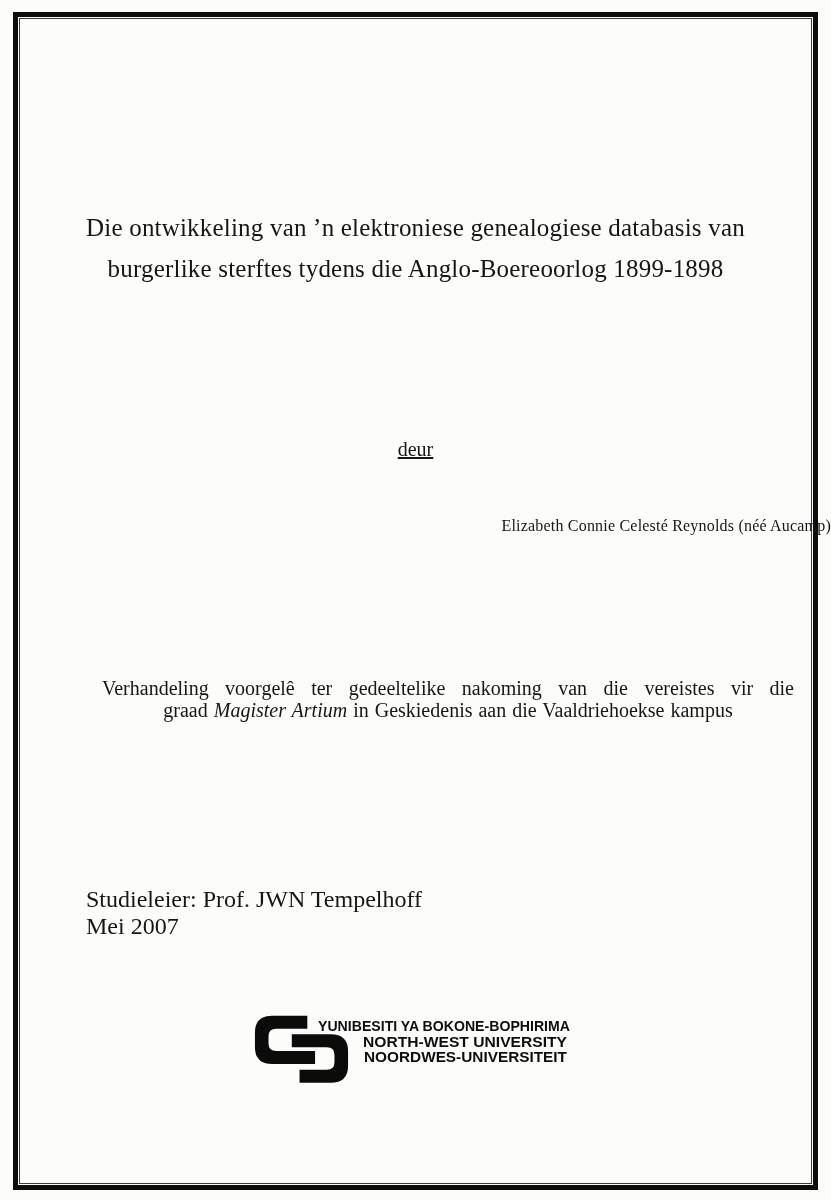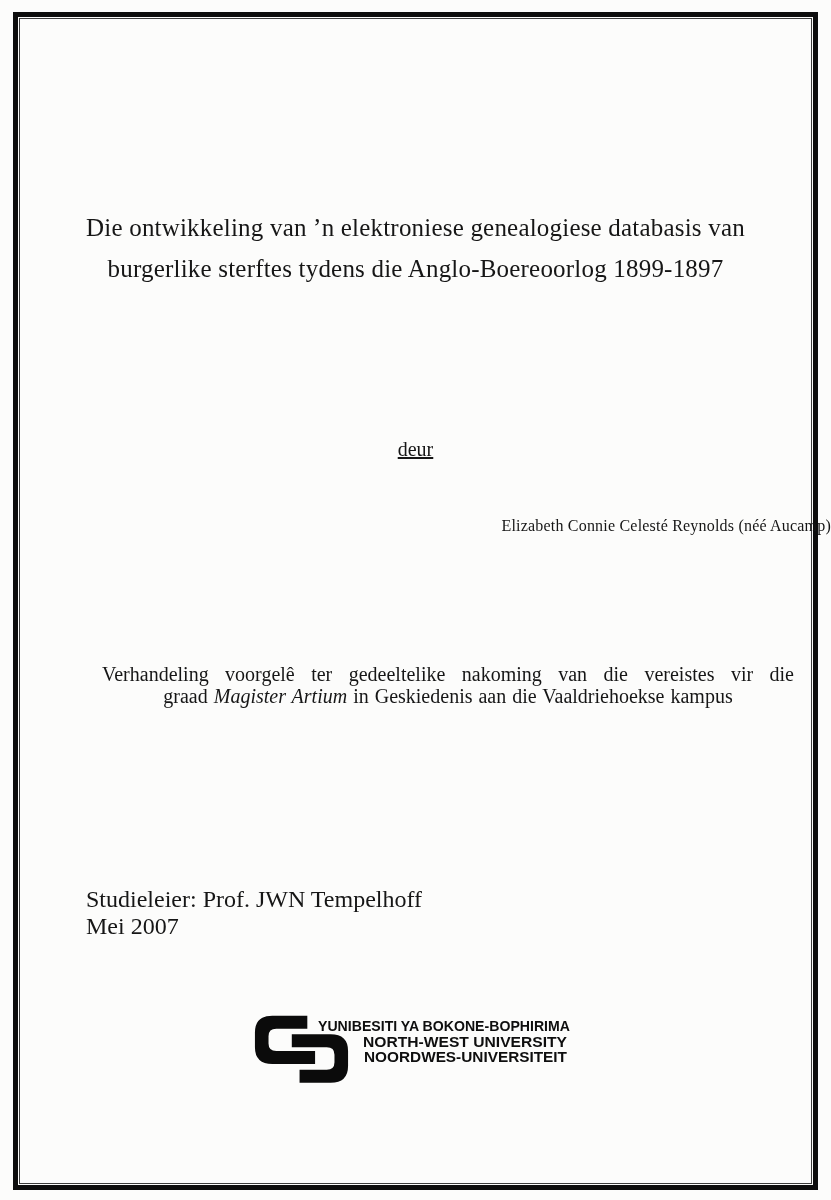--- a/index.html
+++ b/index.html
@@ -31,21 +31,21 @@
     text-align:center;font-size:20px;text-decoration:underline;
   }
   .author{
     position:absolute;top:517px;left:26px;width:805px;
     text-align:right;font-size:16px;letter-spacing:.2px;
   }
   .statement{
     position:absolute;left:102px;top:664px;width:692px;
     font-size:20px;line-height:21.8px;
   }
-  .statement .just{text-align:justify;text-align-last:justify;}
+  .statement .just{text-align:justify;text-align-last:justify;margin-top:14px;}
   .statement .l2{word-spacing:1px;text-align:center;}
   .supervisor-block{
     position:absolute;left:86px;top:886px;
     font-size:24px;line-height:26.5px;
   }
   .logo{position:absolute;left:253px;top:971px;width:320px;height:78px;margin-top:40px;}
   .logo svg{display:block;}
   .logo text{
     font-family:"Liberation Sans", sans-serif;
     font-weight:700;
@@ -56,21 +56,21 @@
 <body>
 
 <div class="page">
 
   <div class="frame-outer">
     <div class="frame-inner"></div>
   </div>
 
   <div class="title">
     <div>Die ontwikkeling van ’n elektroniese genealogiese databasis van</div>
-    <div>burgerlike sterftes tydens die Anglo-Boereoorlog 1899-1897</div>
+    <div>burgerlike sterftes tydens die Anglo-Boereoorlog 1899-1898</div>
   </div>
 
   <div class="byline">deur</div>
 
   <div class="author">Elizabeth Connie Celesté Reynolds (néé Aucamp)</div>
 
   <div class="statement">
     <div class="just">Verhandeling voorgelê ter gedeeltelike nakoming van die vereistes vir die</div>
     <div class="l2"><span>graad </span><i>Magister Artium</i><span> in Geskiedenis aan die Vaaldriehoekse kampus</span></div>
   </div>

